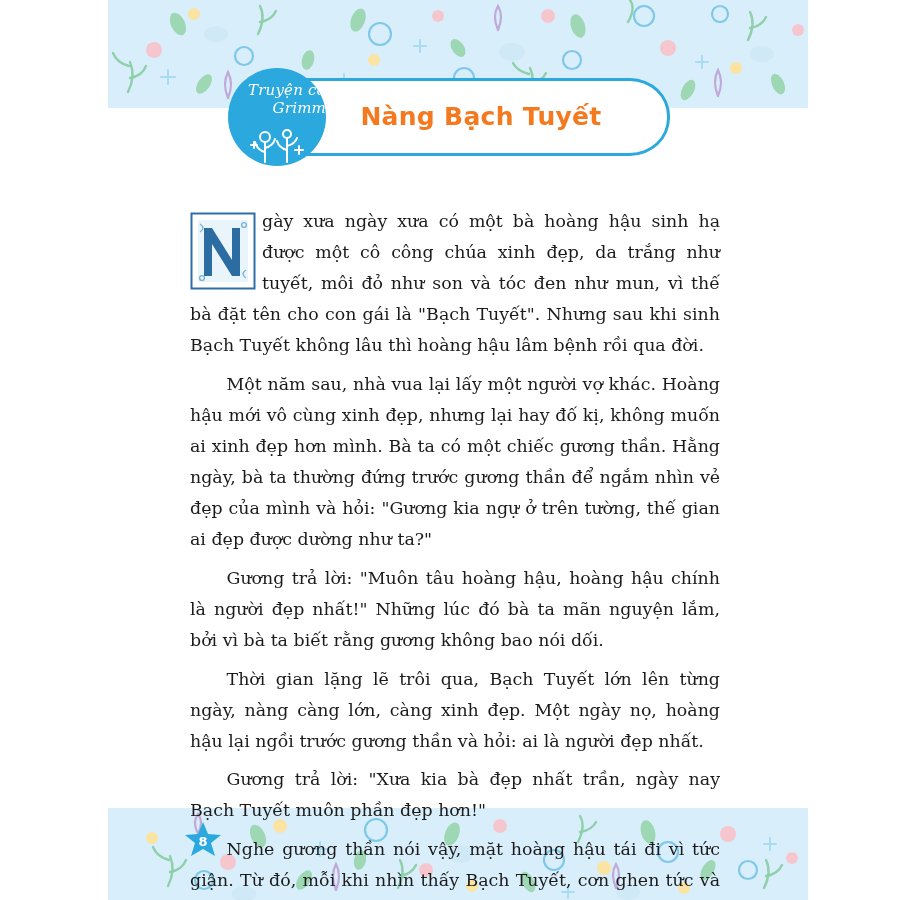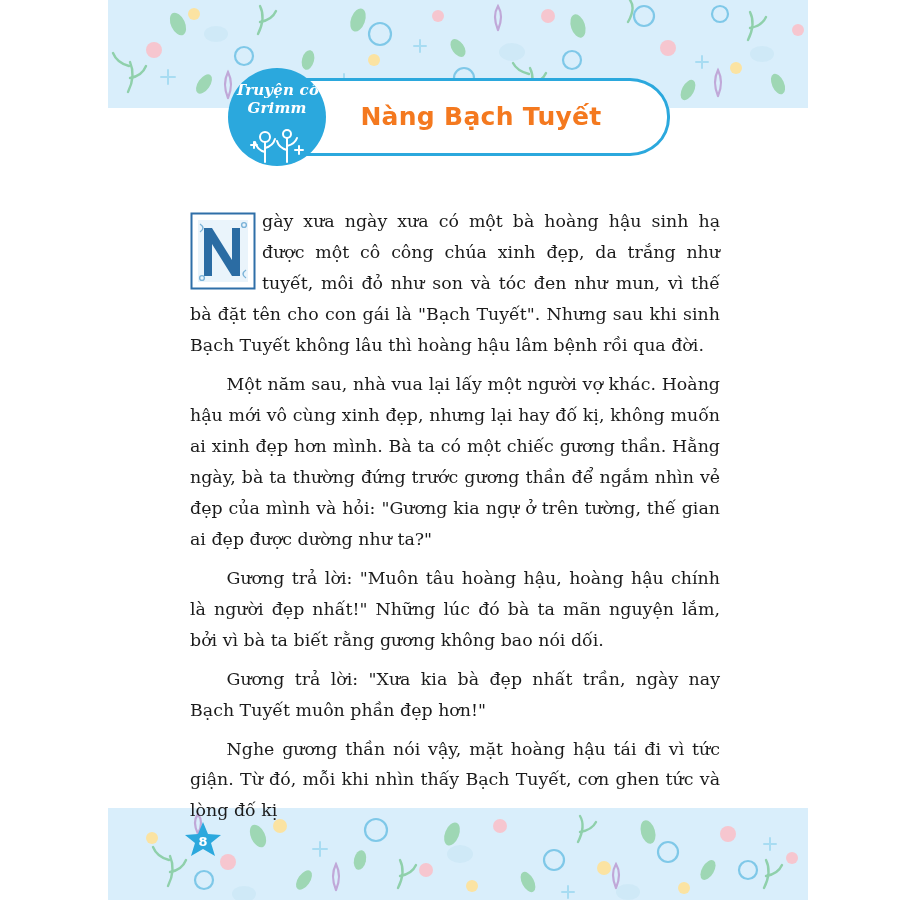--- a/index.html
+++ b/index.html
@@ -83,25 +83,25 @@
     border-radius: 50%;
     background: #2ba8dd;
     z-index: 9;
     overflow: hidden;
   }
   .badge-label {
     position: absolute;
     top: 14px;
     left: 0;
     width: 100%;
-    text-align: center;
+    text-align: right;
     color: #ffffff;
     font-family: "DejaVu Serif", serif;
     font-style: italic;
-    font-weight: bold;
+    font-weight: normal;
     font-size: 15px;
     line-height: 1.18;
     letter-spacing: 0.2px;
   }
   .badge-flowers {
     position: absolute;
     left: 50%;
     transform: translateX(-50%);
     top: 56px;
   }
@@ -337,20 +337,21 @@
             <path d="M56 66 q-6 -4 0 -8"></path>
             <circle cx="54" cy="13" r="2.4"></circle>
             <circle cx="12" cy="66" r="2.4"></circle>
           </g>
         </svg>
       </span>
       <span>gày xưa ngày xưa có một bà hoàng hậu sinh hạ được một cô công chúa xinh đẹp, da trắng như tuyết, môi đỏ như son và tóc đen như mun, vì thế bà đặt tên cho con gái là "Bạch Tuyết". Nhưng sau khi sinh Bạch Tuyết không lâu thì hoàng hậu lâm bệnh rồi qua đời.</span>
     </p>
     <p>Một năm sau, nhà vua lại lấy một người vợ khác. Hoàng hậu mới vô cùng xinh đẹp, nhưng lại hay đố kị, không muốn ai xinh đẹp hơn mình. Bà ta có một chiếc gương thần. Hằng ngày, bà ta thường đứng trước gương thần để ngắm nhìn vẻ đẹp của mình và hỏi: "Gương kia ngự ở trên tường, thế gian ai đẹp được dường như ta?"</p>
     <p>Gương trả lời: "Muôn tâu hoàng hậu, hoàng hậu chính là người đẹp nhất!" Những lúc đó bà ta mãn nguyện lắm, bởi vì bà ta biết rằng gương không bao nói dối.</p>
+    <p>Thời gian lặng lẽ trôi qua, Bạch Tuyết lớn lên từng ngày, nàng càng lớn, càng xinh đẹp. Một ngày nọ, hoàng hậu lại ngồi trước gương thần và hỏi: ai là người đẹp nhất.</p>
     <p>Gương trả lời: "Xưa kia bà đẹp nhất trần, ngày nay Bạch Tuyết muôn phần đẹp hơn!"</p>
     <p>Nghe gương thần nói vậy, mặt hoàng hậu tái đi vì tức giận. Từ đó, mỗi khi nhìn thấy Bạch Tuyết, cơn ghen tức và lòng đố kị</p>
   </div>
 
   <div class="pagenum">
     <svg width="42" height="42" viewBox="0 0 42 42">
       <path d="M21 2 L26 14 L39 15 L29 23 L33 36 L21 29 L9 36 L13 23 L3 15 L16 14 Z" fill="#2ba8dd"></path>
     </svg>
     <div class="num">8</div>
   </div>

